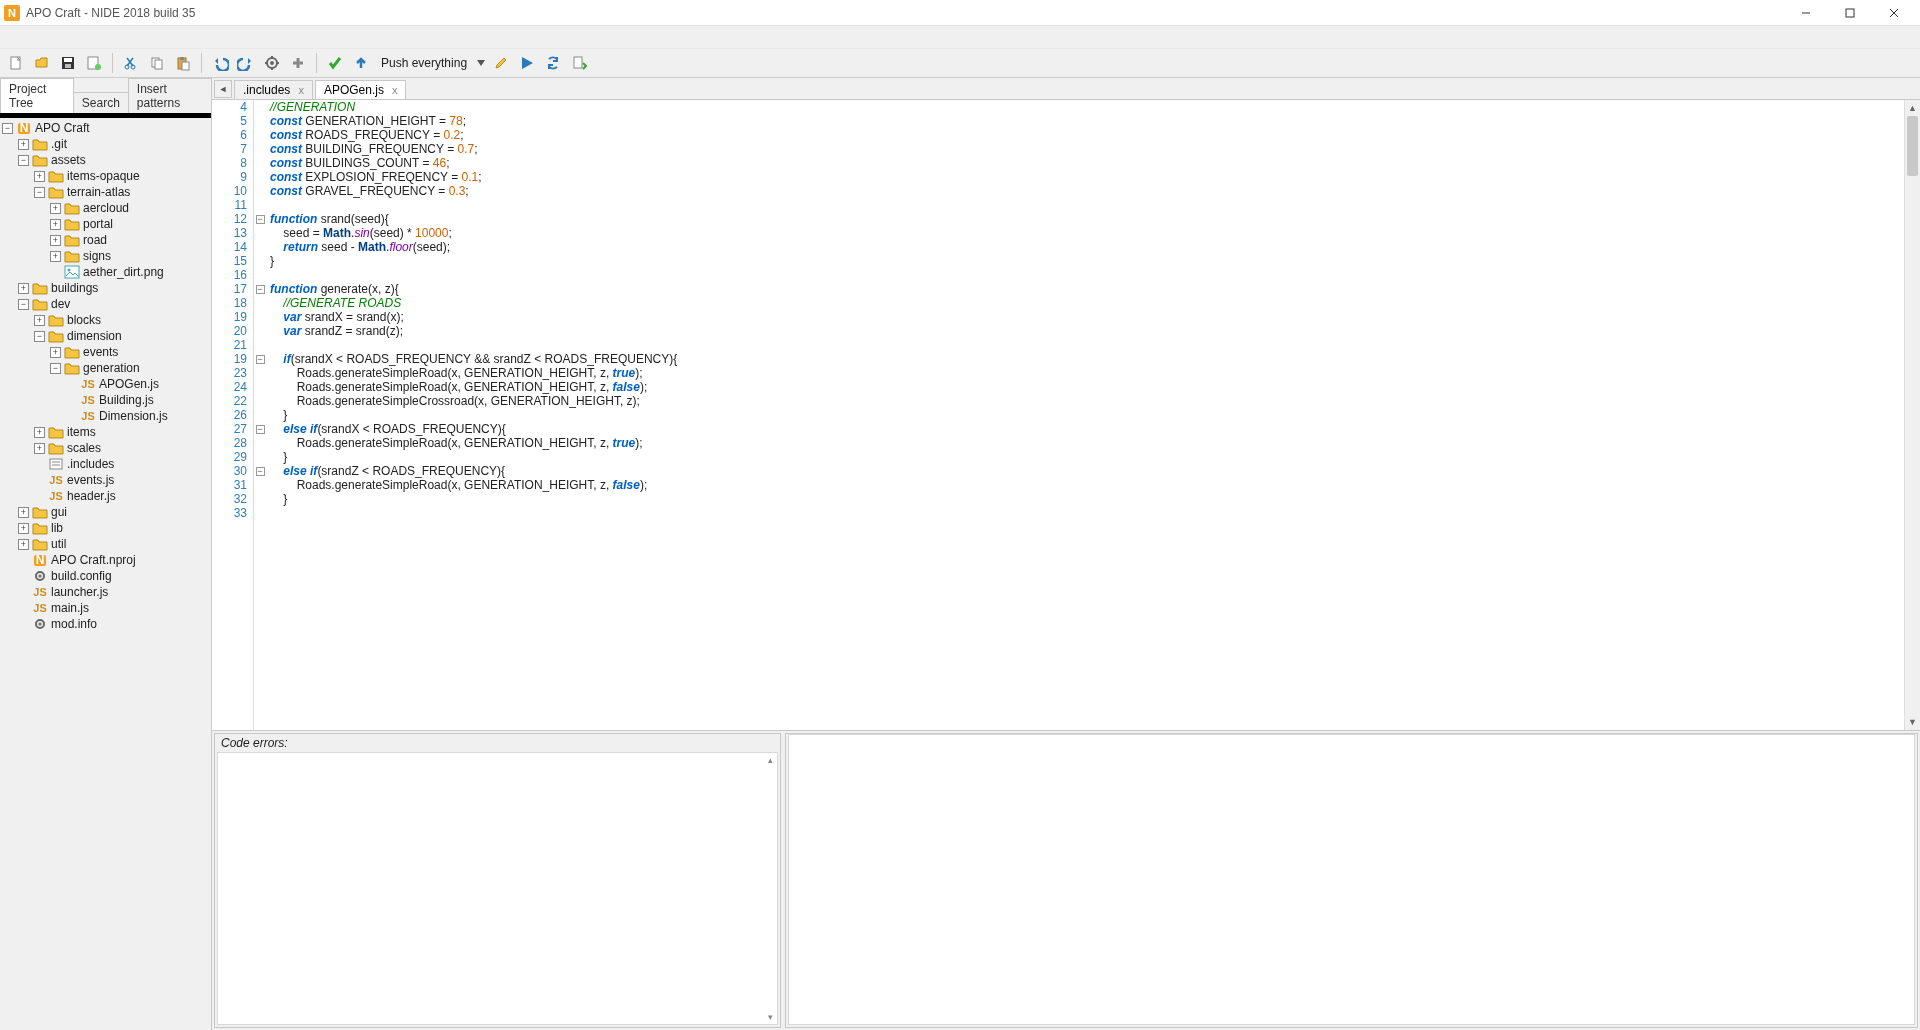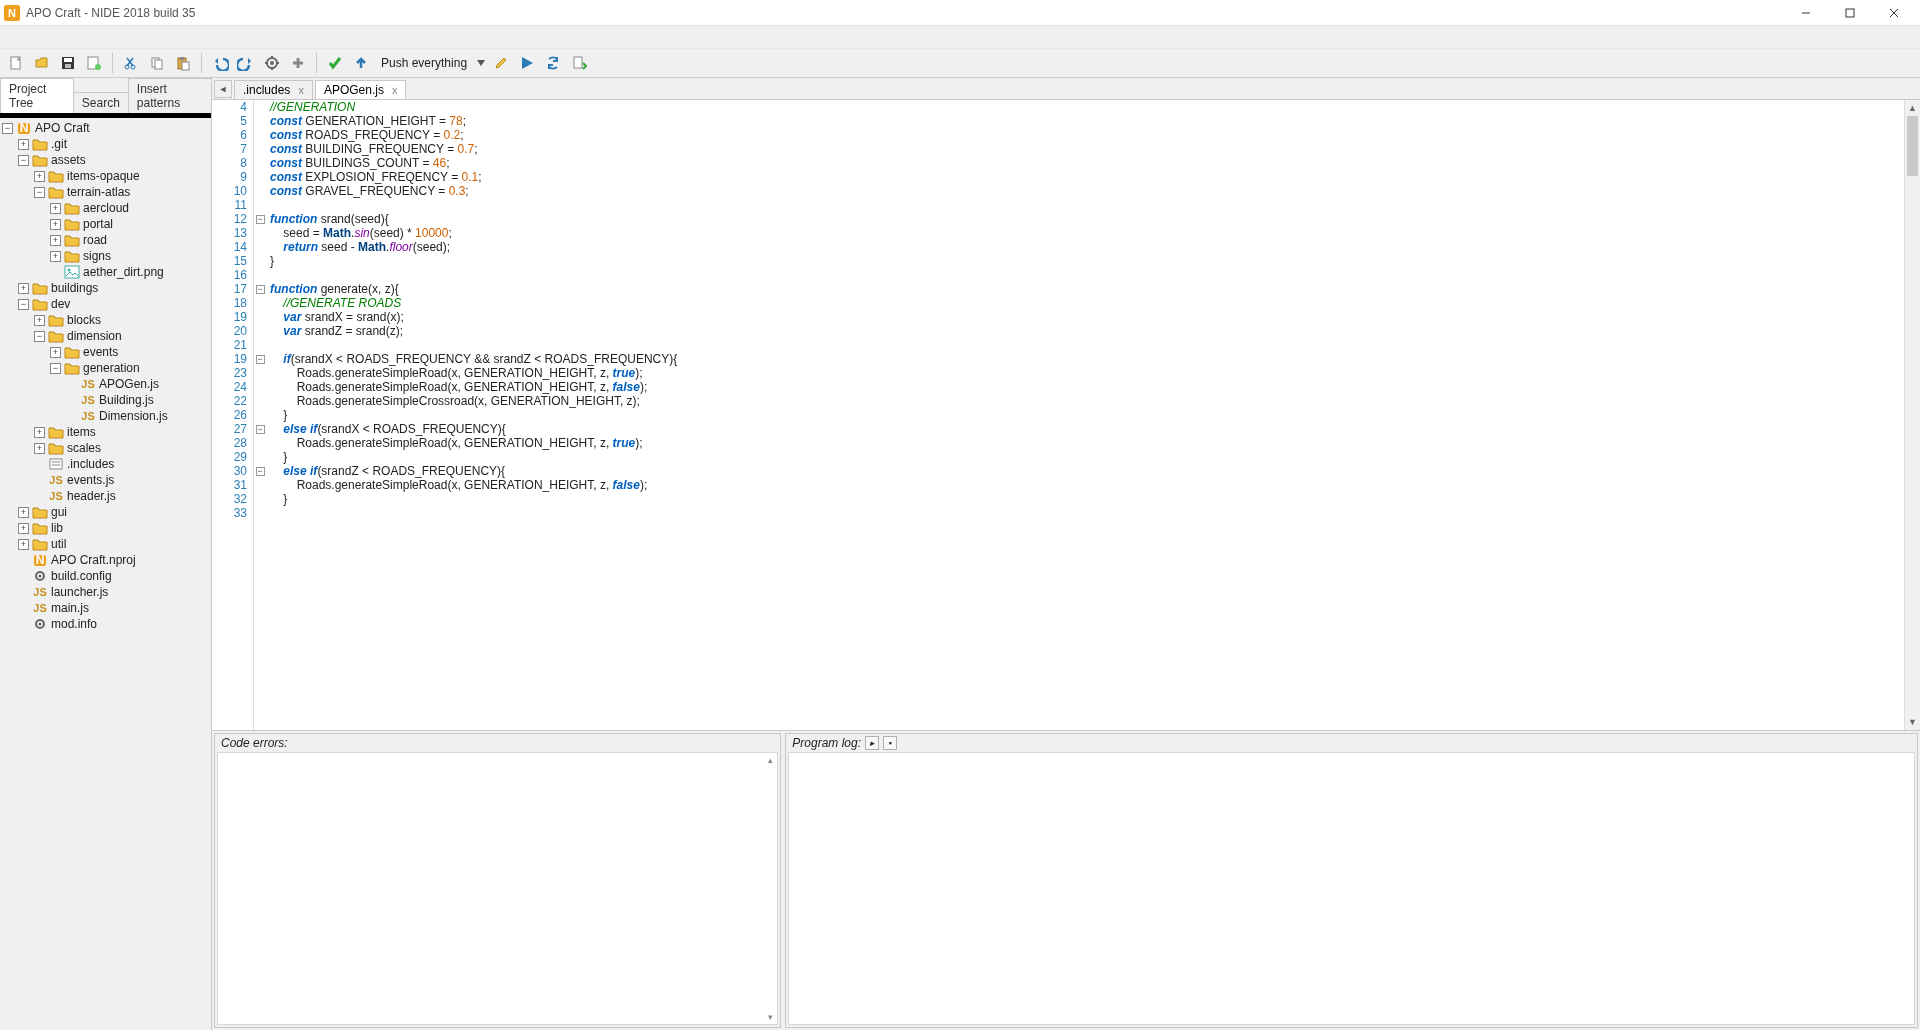--- a/index.html
+++ b/index.html
@@ -721,24 +721,19 @@
 
       <div class="bottomrow">
         <div class="panel">
           <div class="phead">Code errors:</div>
           <div class="pbody">
             <div class="sbtn" style="top:0">▴</div>
             <div class="sbtn" style="bottom:0">▾</div>
           </div>
         </div>
         <div class="panel" style="flex:2">
-          <div class="phead">
-            <span>Program log:</span>
-            <span class="logbtn">▸</span>
-            <span class="logbtn">▪</span>
-          </div>
           <div class="pbody"></div>
         </div>
       </div>
 
     </div>
   </div>
 </div>
 
 </body></html>

